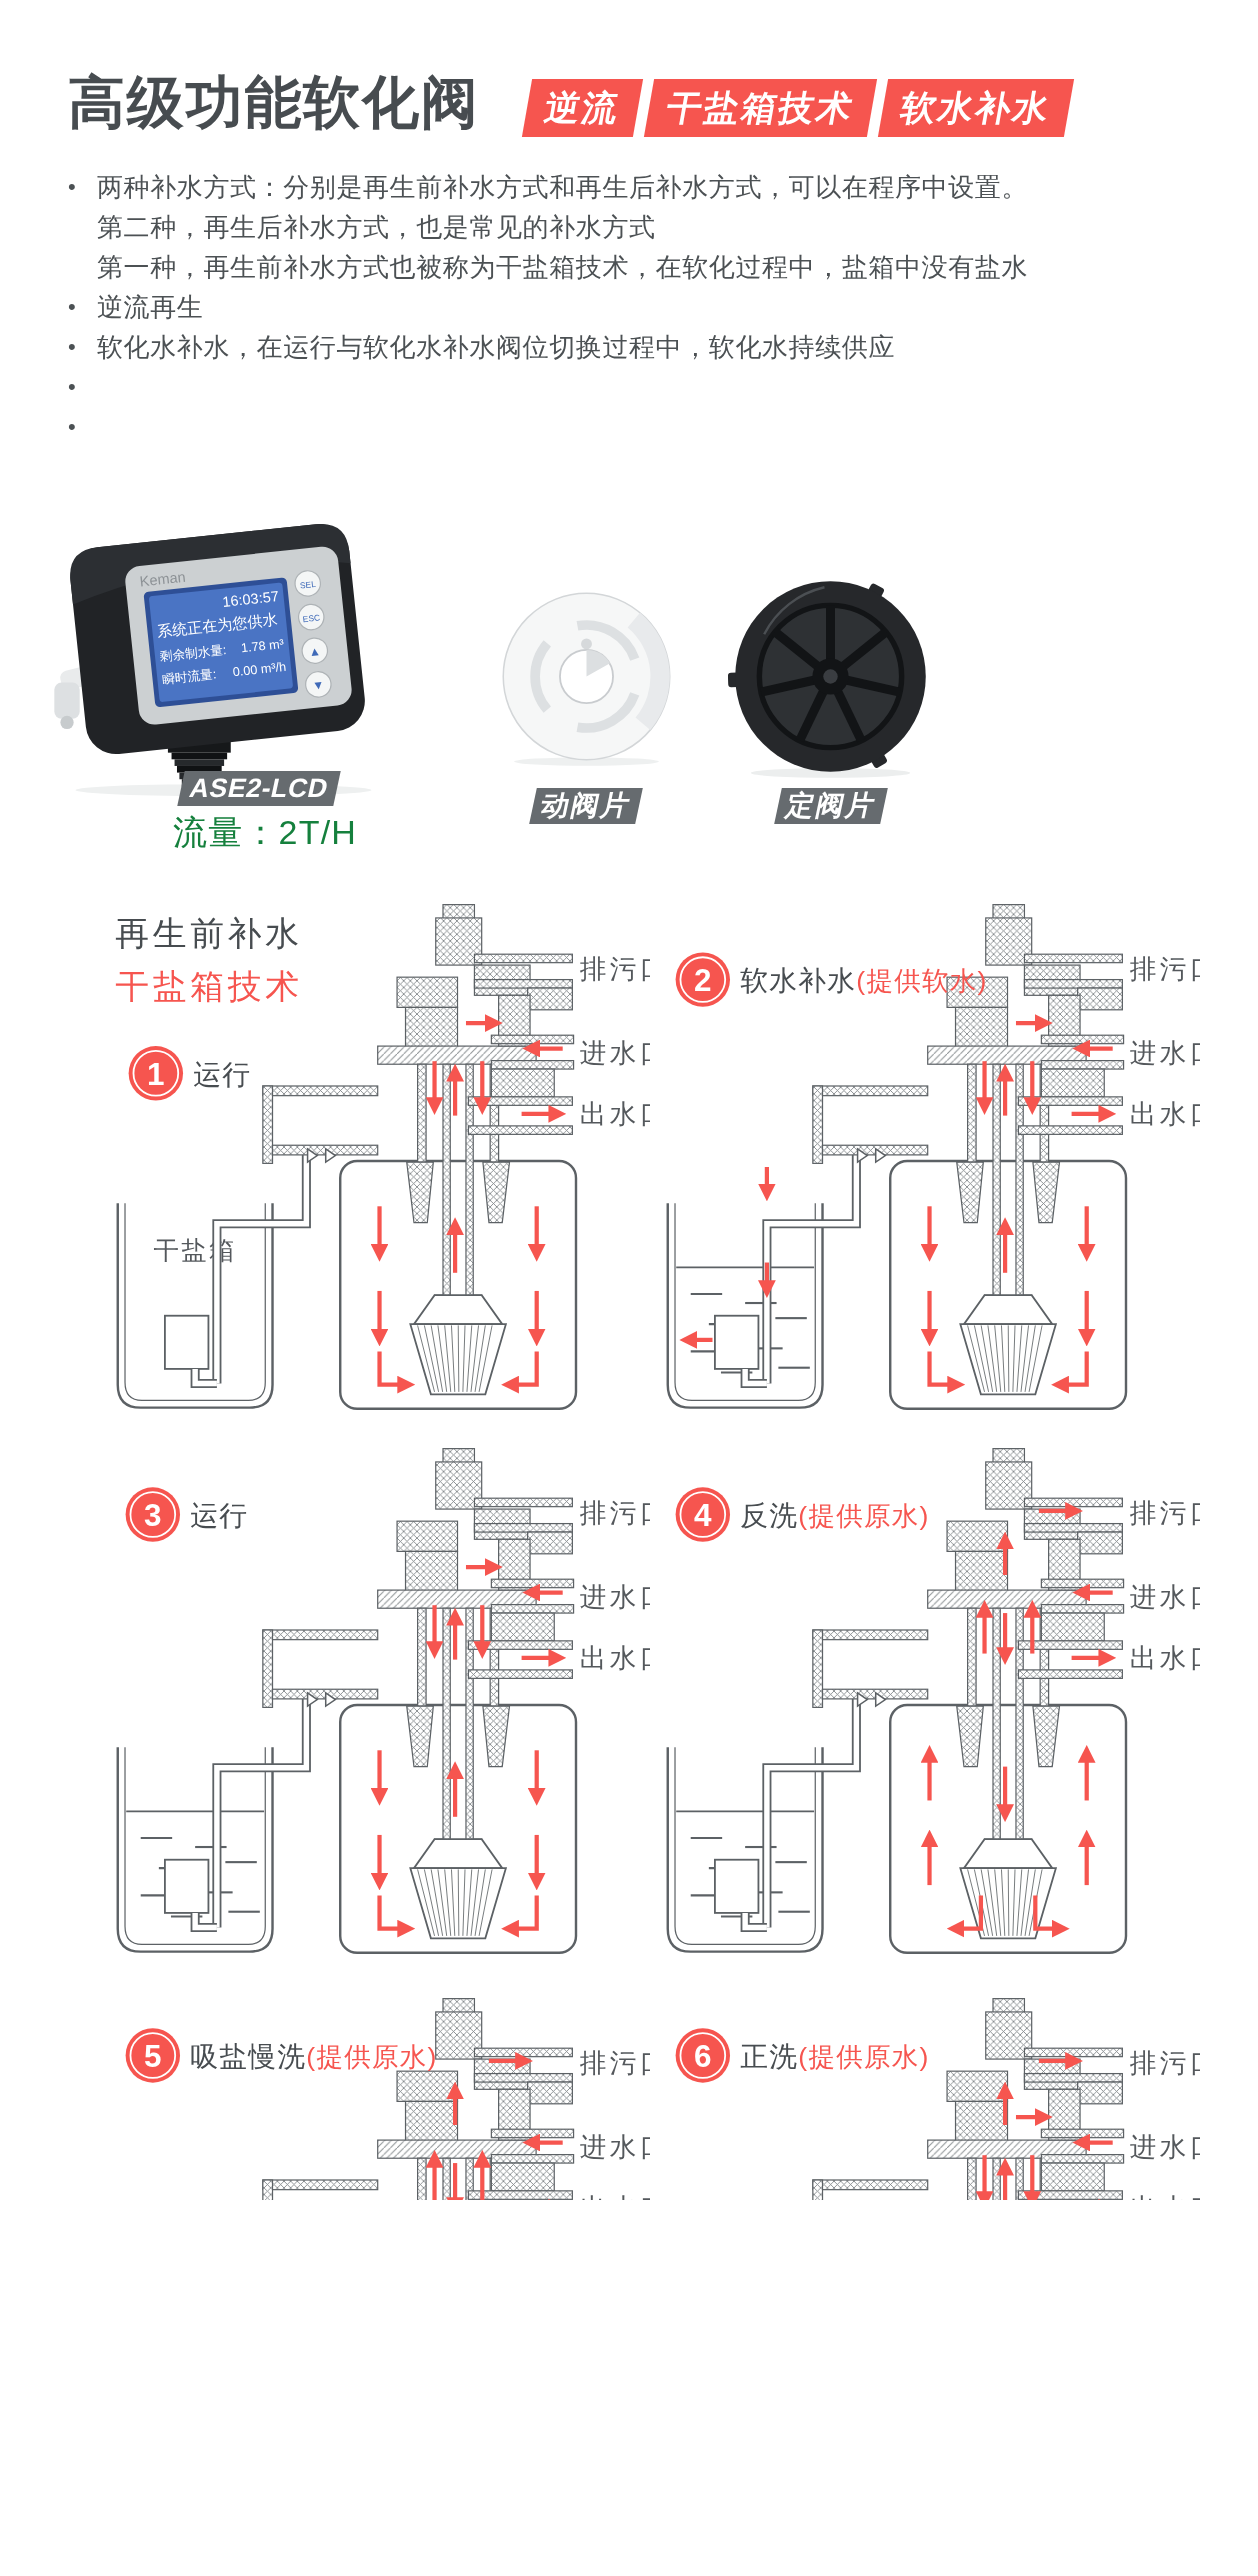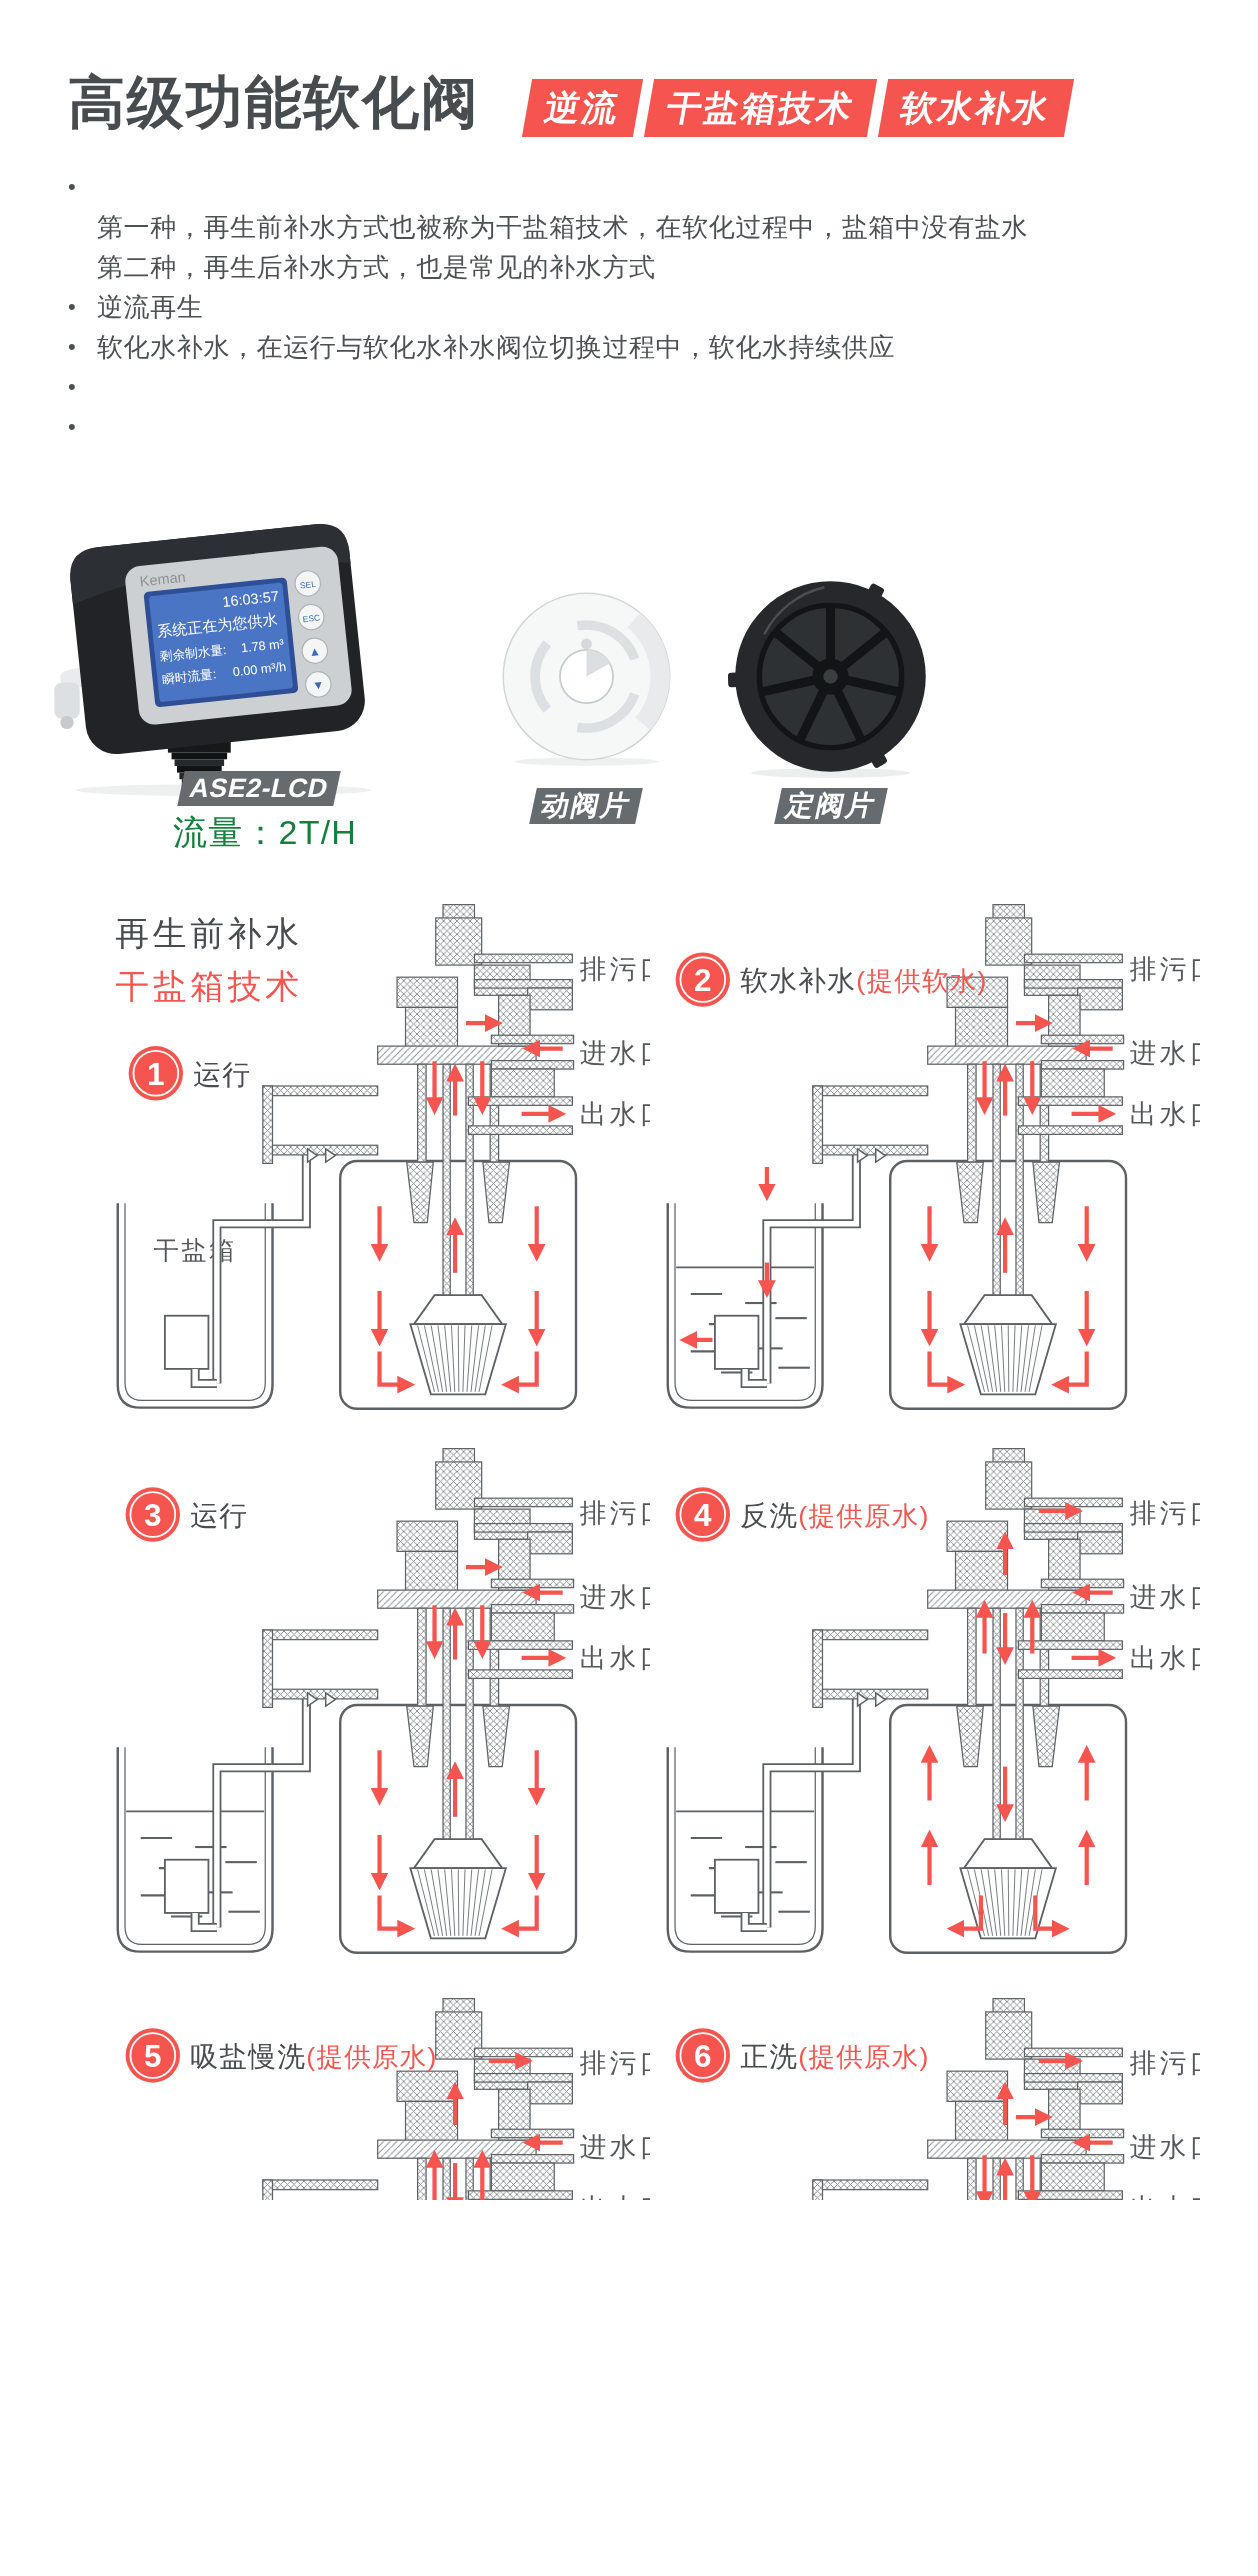--- a/index.html
+++ b/index.html
@@ -39,28 +39,29 @@
   <div class="title">高级功能软化阀</div>
   <div class="badges">
     <div class="badge">逆流</div>
     <div class="badge">干盐箱技术</div>
     <div class="badge">软水补水</div>
   </div>
 
   <div class="bullets" id="bullets">
       <div class="bullet">
         <span class="bdot">•</span>
+        <span>两种补水方式：分别是再生前补水方式和再生后补水方式，可以在程序中设置。</span>
+      </div>
+      <div class="bullet">
+        <span class="bdot hidden">•</span>
+        <span>第二种，再生后补水方式，也是常见的补水方式</span>
       </div>
       <div class="bullet">
         <span class="bdot hidden">•</span>
         <span>第一种，再生前补水方式也被称为干盐箱技术，在软化过程中，盐箱中没有盐水</span>
-      </div>
-      <div class="bullet">
-        <span class="bdot hidden">•</span>
-        <span>第二种，再生后补水方式，也是常见的补水方式</span>
       </div>
       <div class="bullet">
         <span class="bdot">•</span>
         <span>逆流再生</span>
       </div>
       <div class="bullet">
         <span class="bdot">•</span>
         <span>软化水补水，在运行与软化水补水阀位切换过程中，软化水持续供应</span>
       </div>
       <div class="bullet">

